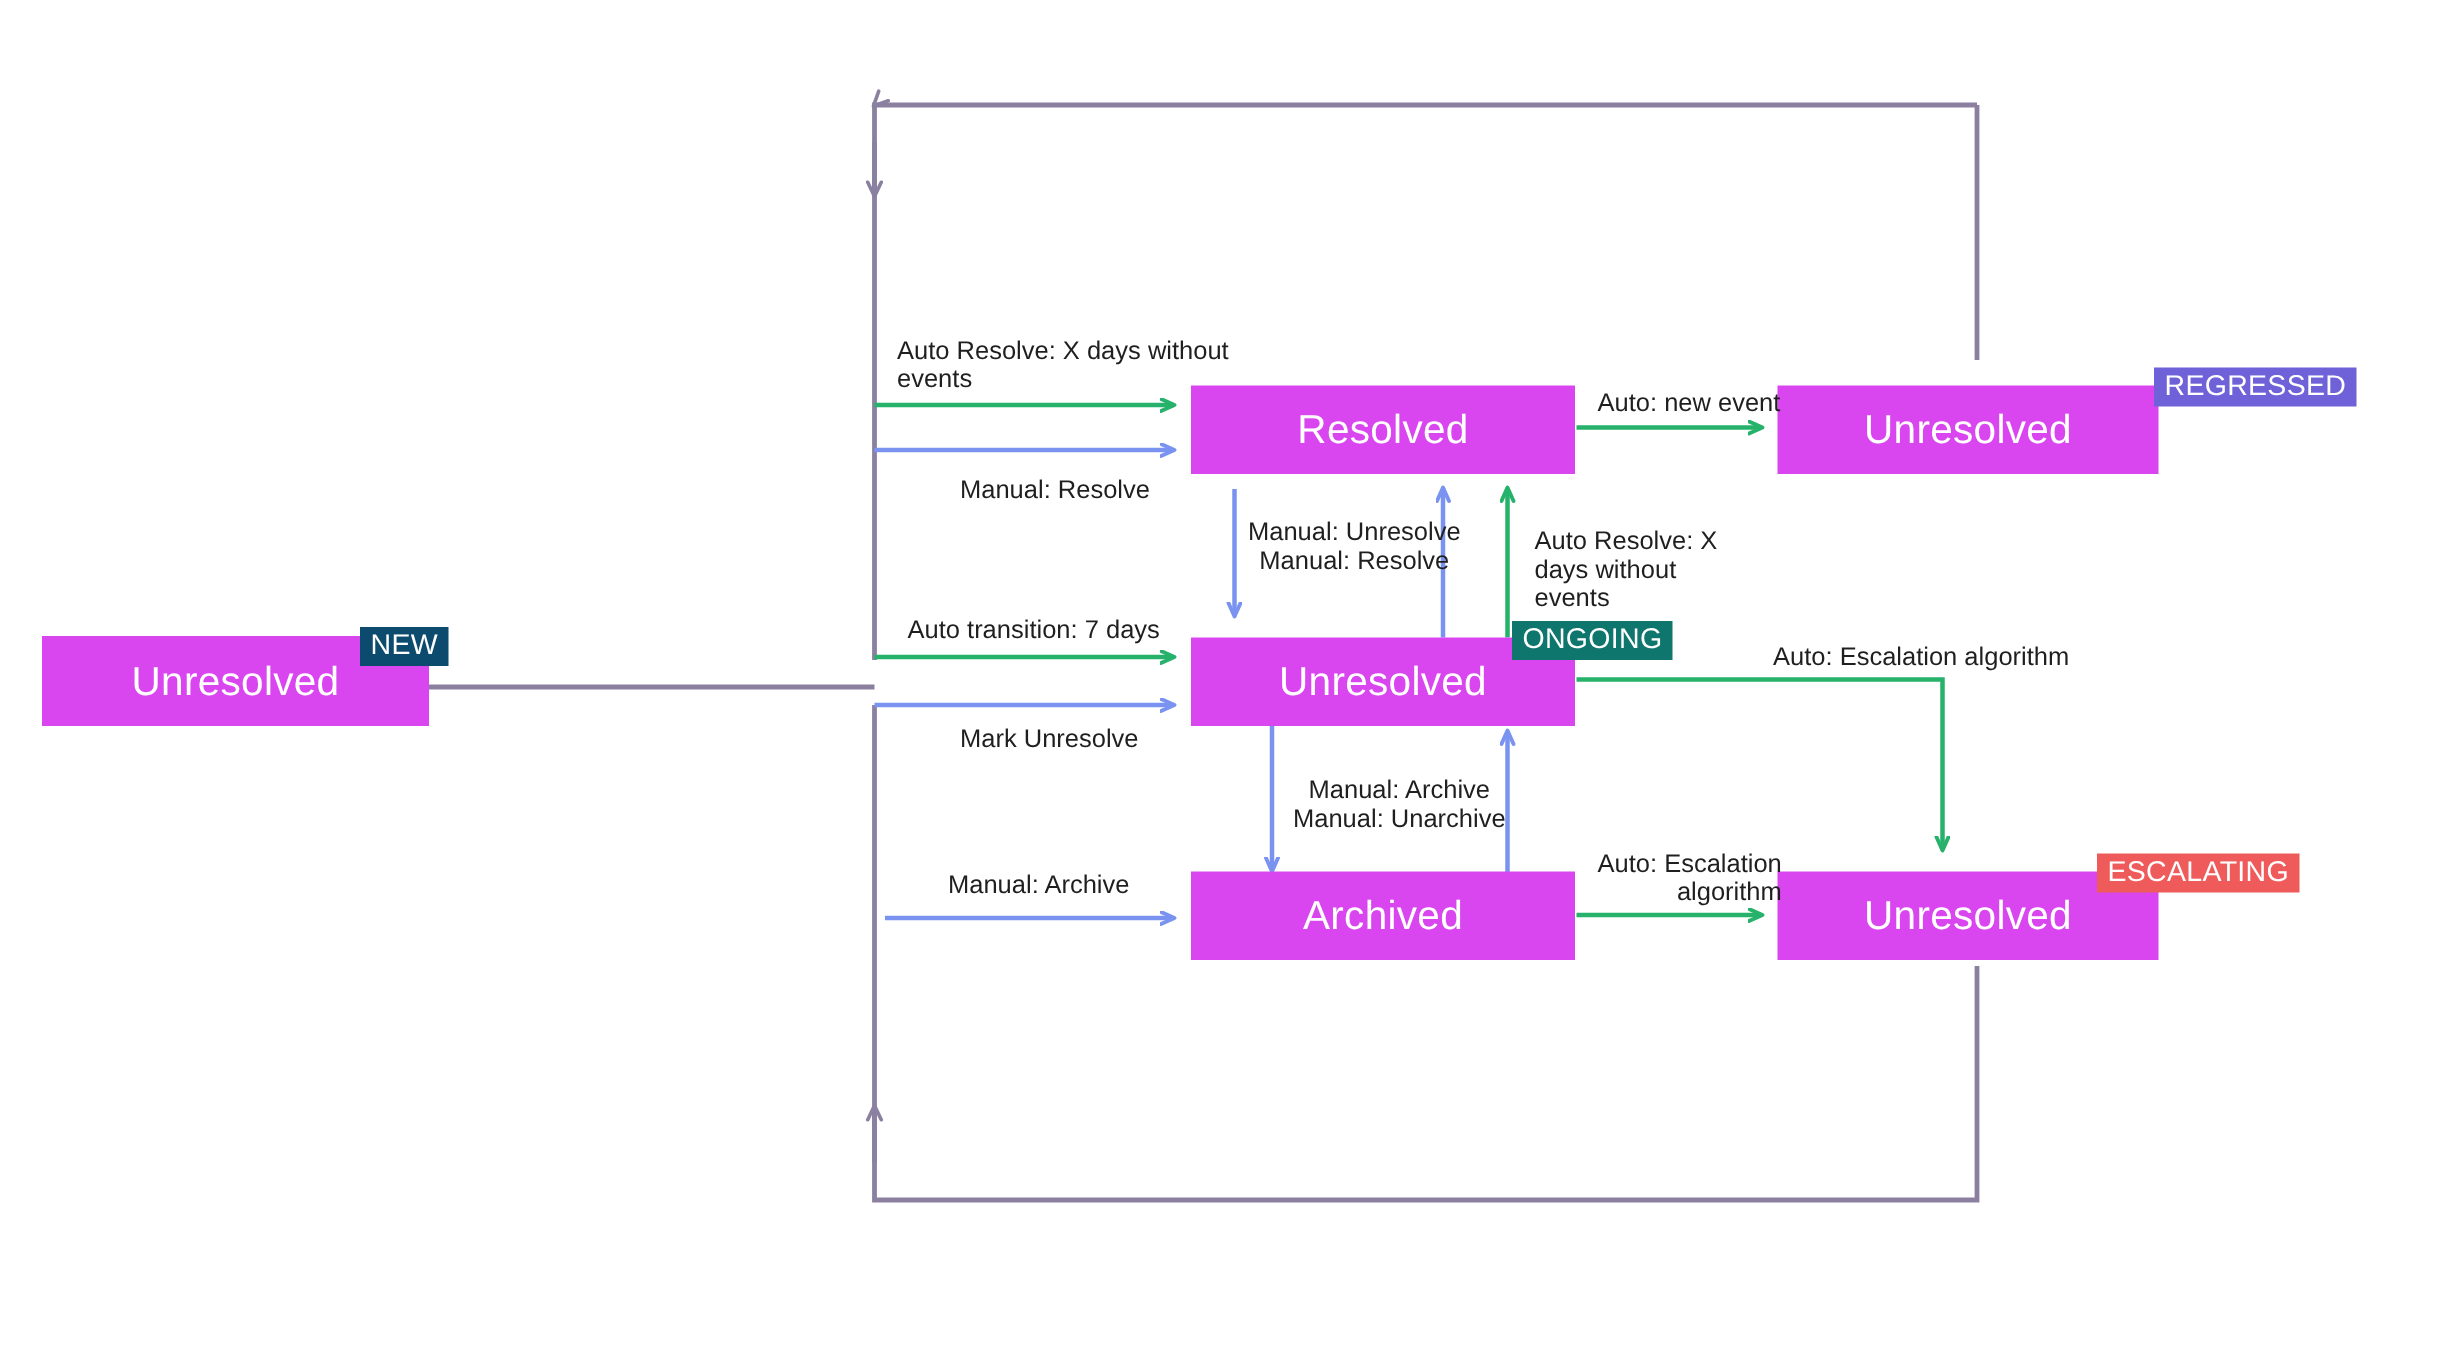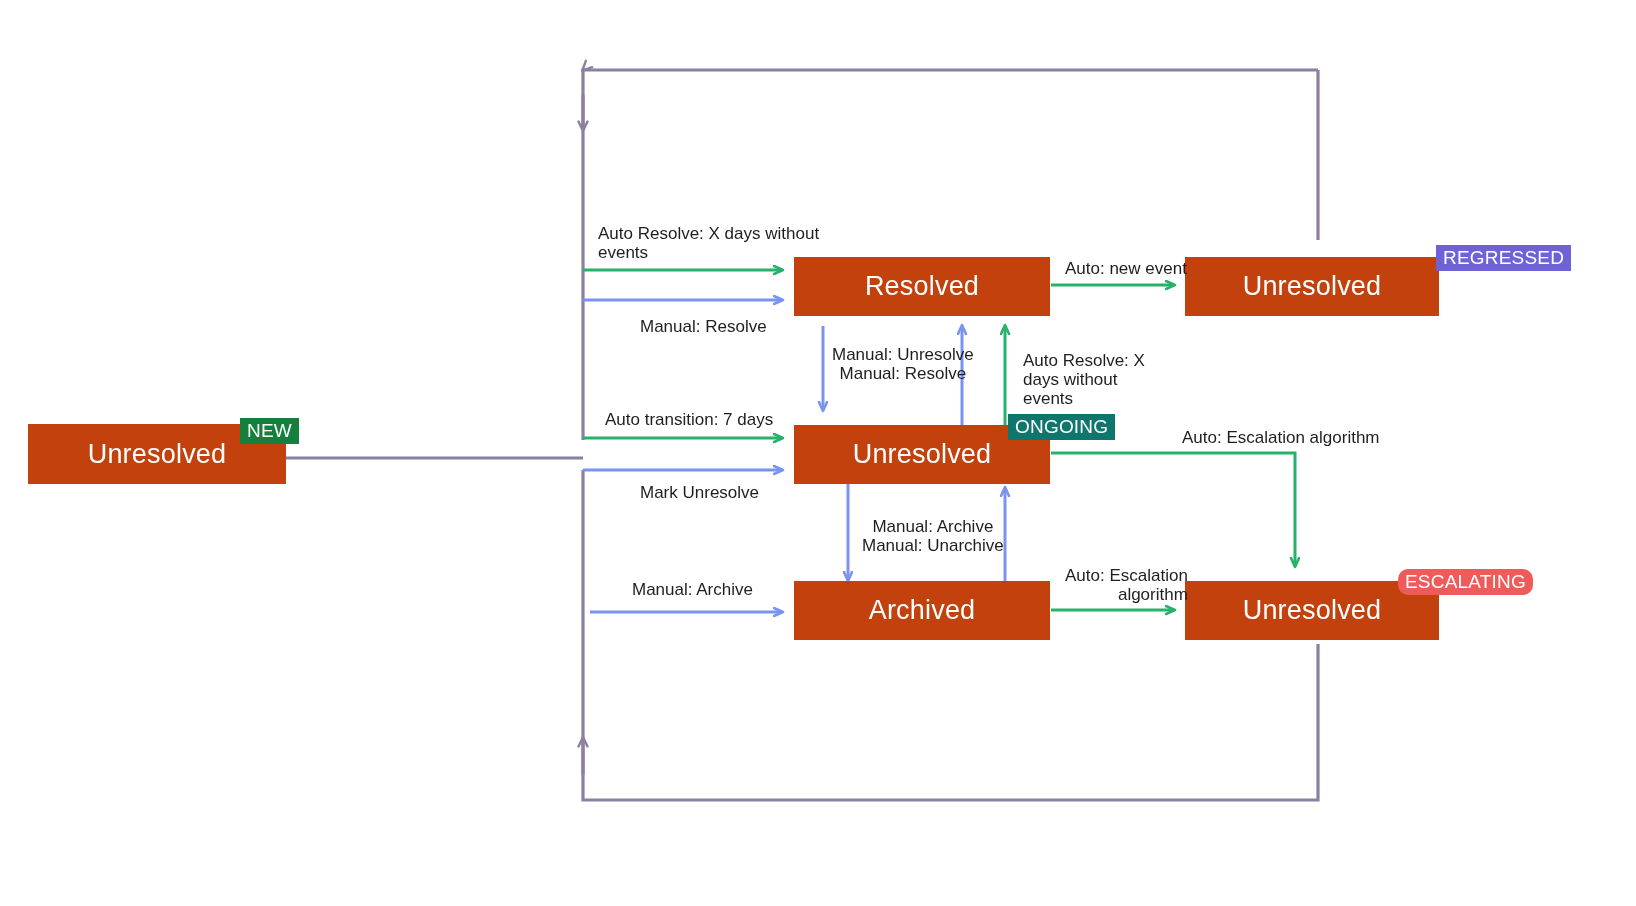--- a/index.html
+++ b/index.html
@@ -20,21 +20,21 @@
   }
   svg.edges {
     position: absolute;
     left: 0;
     top: 0;
     width: 1636px;
     height: 906px;
   }
   .node {
     position: absolute;
-    background: #c2410c;
+    background: #d946ef;
     color: #ffffff;
     display: flex;
     align-items: center;
     justify-content: center;
     font-size: 27px;
     font-weight: 400;
     letter-spacing: 0.2px;
     font-family: "Liberation Sans", sans-serif;
     z-index: 3;
   }
@@ -143,21 +143,21 @@
     </g>
 
     <g>
       <path d="M590,612 L782,612" fill="none" stroke="#7a93f0" stroke-width="3" marker-end="url(#ar-blue)"></path>
     </g>
   </svg>
 
   <div class="node" style="left:28px; top:424px; width:258px; height:60px;">
     <span>Unresolved</span>
   </div>
-  <div class="badge" style="left:240px; top:418px; background:#15803d;">NEW</div>
+  <div class="badge" style="left:240px; top:418px; background:#0c4a6e;">NEW</div>
 
   <div class="node" style="left:794px; top:257px; width:256px; height:59px;">
     <span>Resolved</span>
   </div>
 
   <div class="node" style="left:1185px; top:257px; width:254px; height:59px;">
     <span>Unresolved</span>
   </div>
   <div class="badge" style="left:1400px; top:245px; background:#6f61d8;margin-left:36px;">REGRESSED</div>
 
@@ -166,21 +166,21 @@
   </div>
   <div class="badge" style="left:1008px; top:414px; background:#0f766e;">ONGOING</div>
 
   <div class="node" style="left:794px; top:581px; width:256px; height:59px;align-items:center;">
     <span>Archived</span>
   </div>
 
   <div class="node" style="left:1185px; top:581px; width:254px; height:59px;">
     <span>Unresolved</span>
   </div>
-  <div class="badge" style="left:1398px; top:569px; background:#ef5b5b;border-radius:10px;">ESCALATING</div>
+  <div class="badge" style="left:1398px; top:569px; background:#ef5b5b;">ESCALATING</div>
 
   <div class="elabel" style="left:598px; top:224px;">Auto Resolve: X days without
 events</div>
 
   <div class="elabel" style="left:640px; top:317px;">Manual: Resolve</div>
 
   <div class="elabel" style="left:1065px; top:259px;">Auto: new event</div>
 
   <div class="elabel center" style="left:832px; top:345px;">Manual: Unresolve
 Manual: Resolve</div>

